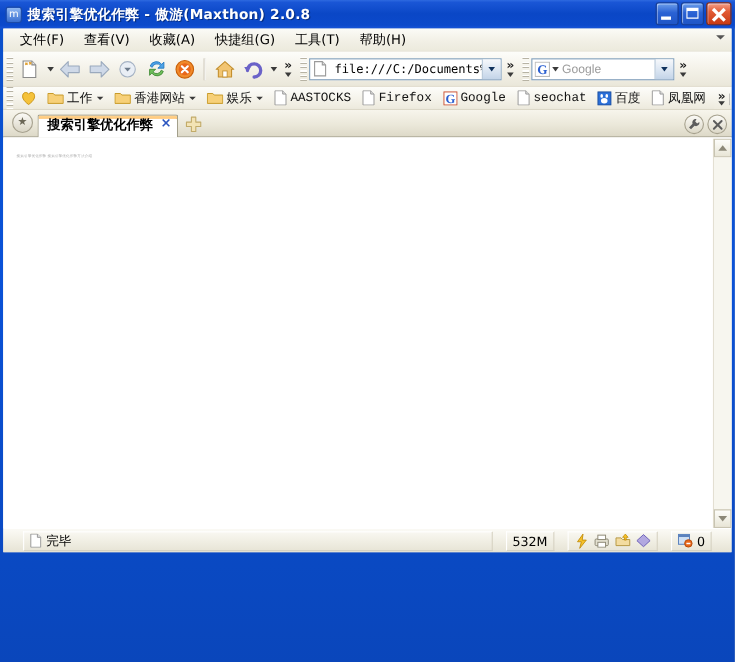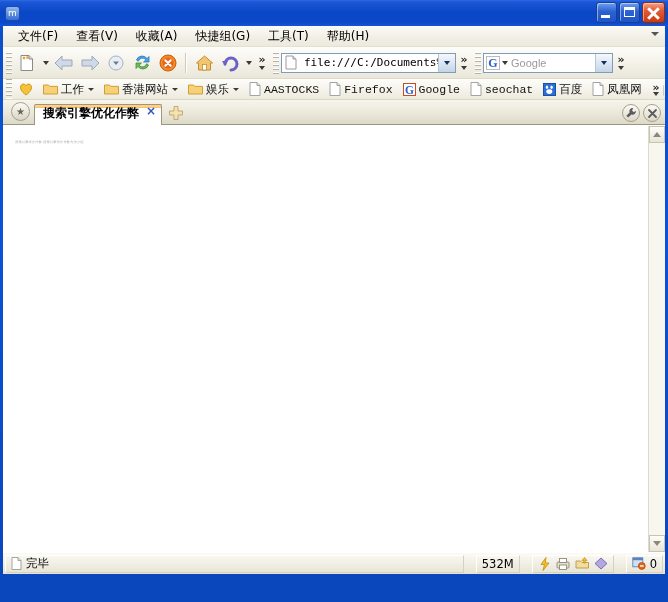--- a/index.html
+++ b/index.html
@@ -93,21 +93,21 @@
     position: absolute; left: 3px; top: 9px;
     width: 15px; height: 3px; background: #fff;
   }
   .win-btn .glyph-x1 { transform: rotate(45deg); }
   .win-btn .glyph-x2 { transform: rotate(-45deg); }
 
   
   .client {
     position: absolute;
     left: 3px; top: 26px;
-    width: 662px; height: 548px;
+    width: 662px; height: 476px;
     background: #f2f1ea;
     display: flex;
     flex-direction: column;
     box-sizing: border-box;
   }
 
   
   .menubar {
     flex: 0 0 21px;
     height: 21px;
@@ -410,21 +410,21 @@
 
   
   .statusbar {
     flex: 0 0 22px;
     height: 22px;
     background: linear-gradient(to bottom, #fbfaf5 0%, #f0eee3 55%, #e6e3d4 100%);
     border-top: 1px solid #ffffff;
     display: flex;
     align-items: center;
     box-sizing: border-box;
-    padding: 0 2px;
+    padding: 0 18px;
     gap: 12px;
   }
   .sb-cell {
     height: 18px;
     display: flex; align-items: center;
     gap: 4px;
     padding: 0 5px;
     box-sizing: border-box;
     border: 1px solid #d6d2c2;
     border-top-color: #ffffff;
@@ -445,20 +445,21 @@
   }
   svg { display: block; }
 </style>
 </head>
 <body>
 
 <div class="window">
 
   <div class="titlebar">
     <div class="title-icon">m</div>
+    <div class="title-text">搜索引擎优化作弊 - 傲游(Maxthon) 2.0.8</div>
     <div class="win-buttons">
       <div class="win-btn">
           <span class="glyph-min"></span>
         </div>
       <div class="win-btn">
           <span class="glyph-max"></span>
         </div>
       <div class="win-btn close">
           <span class="glyph-x1"></span>
           <span class="glyph-x2"></span>

